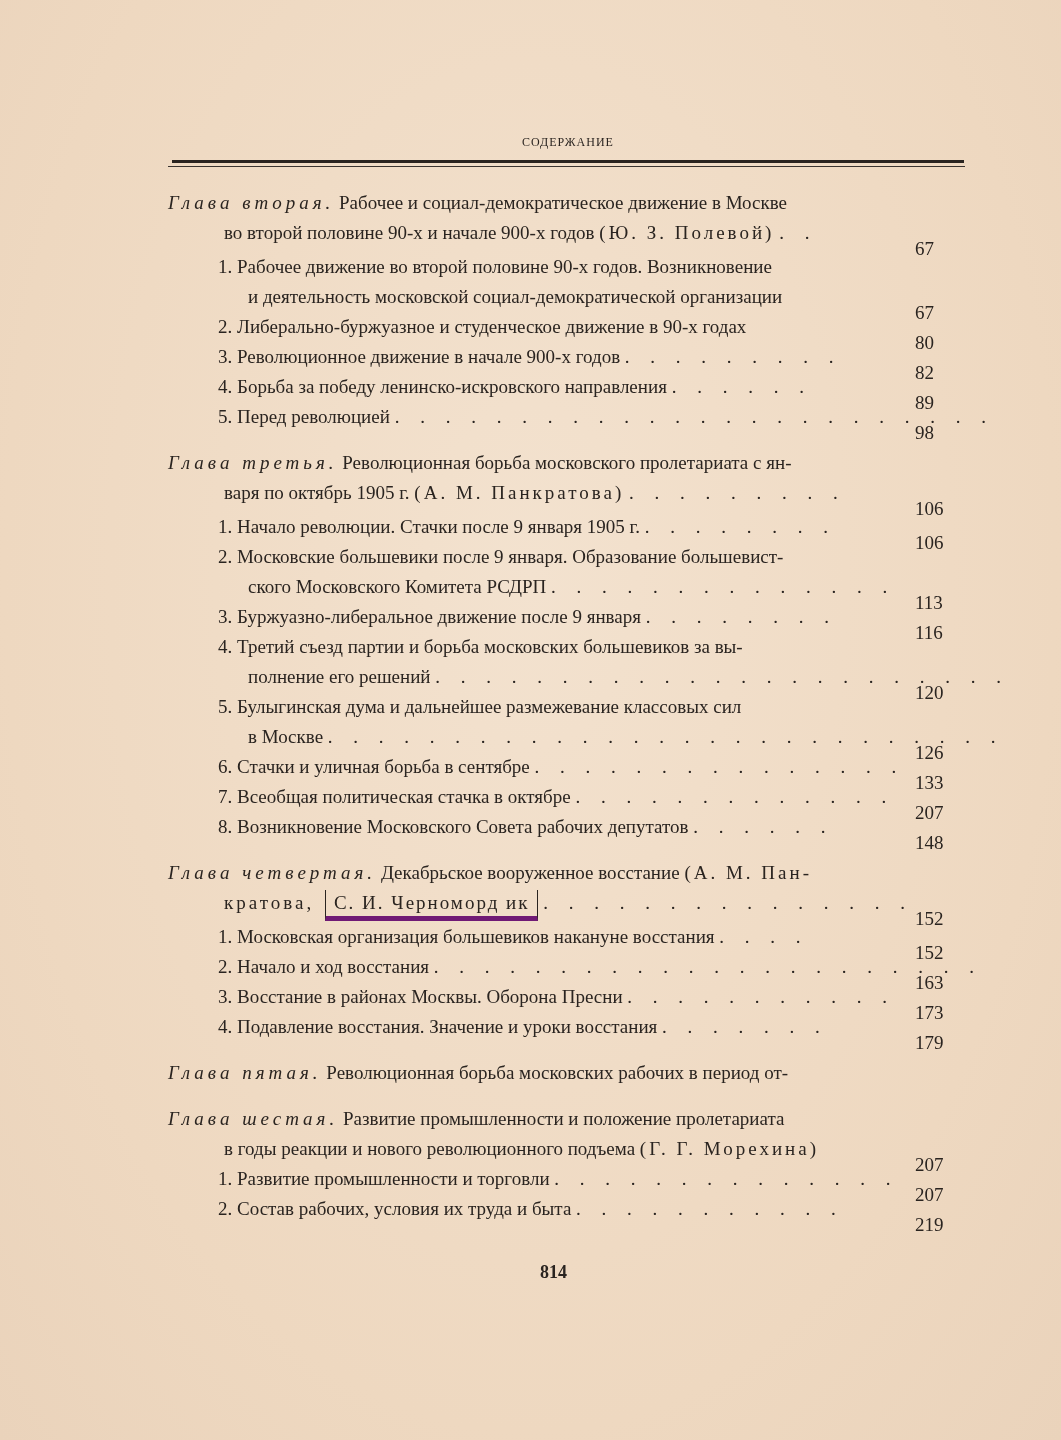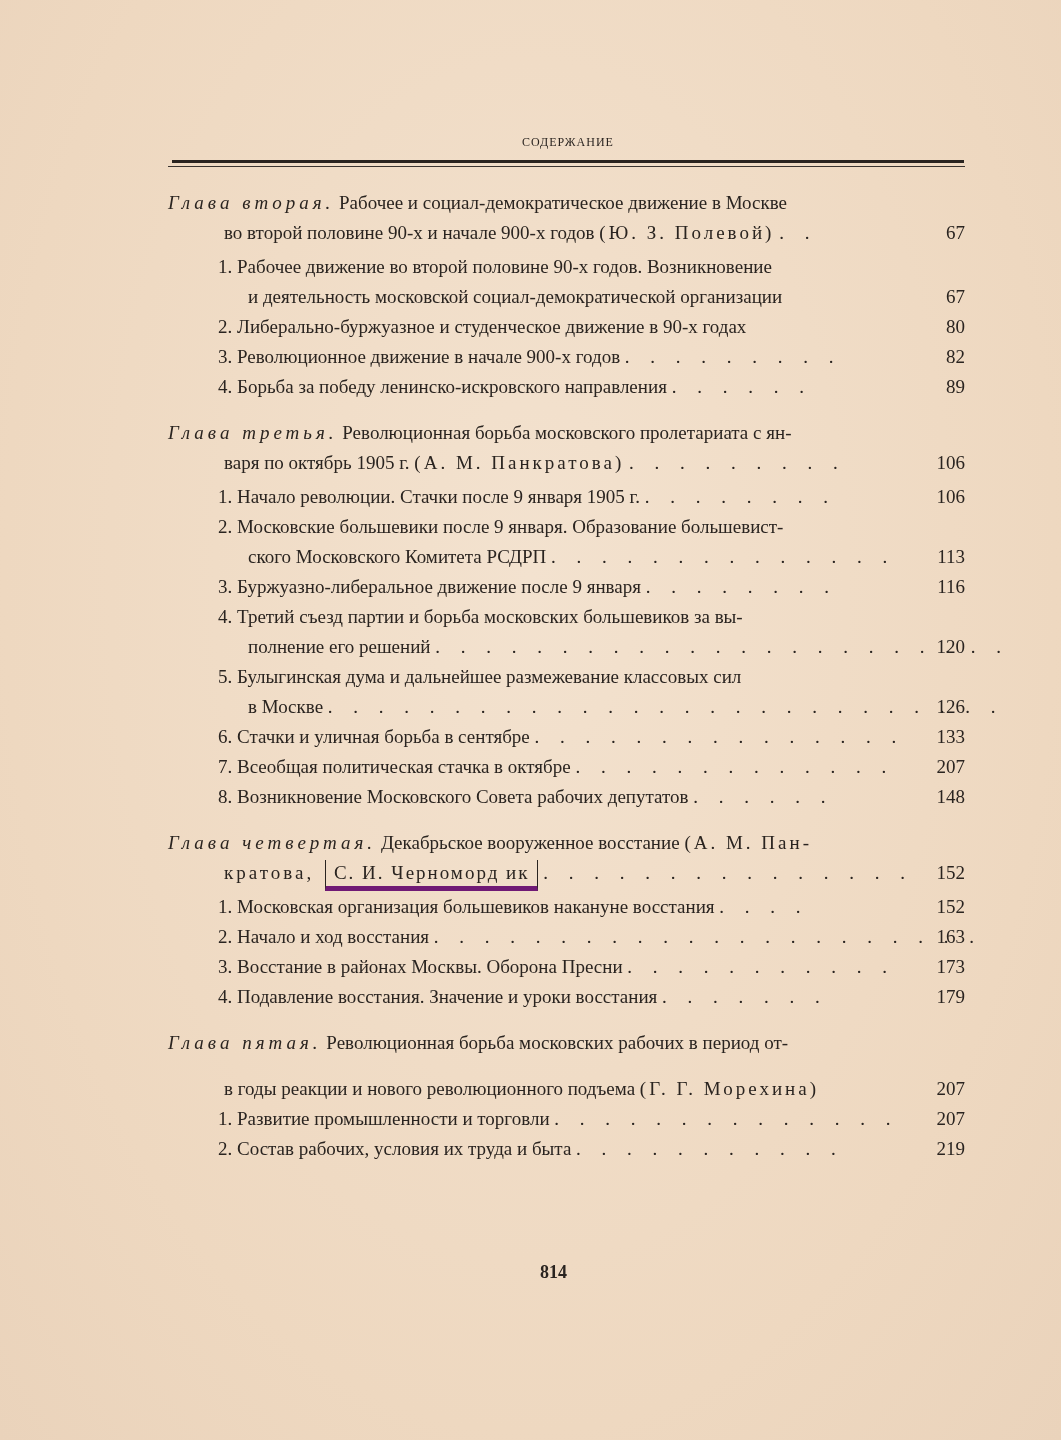--- a/index.html
+++ b/index.html
@@ -28,21 +28,21 @@
   }
   .chapter-line1 { padding-left: 8px; }
   .chapter-cont { padding-left: 64px; }
   .item-line { padding-left: 58px; }
   .item-cont { padding-left: 88px; }
   .it { }
   .sp { letter-spacing: 4px; font-style: italic; }
   .sp-up { letter-spacing: 3px; }
   .leader { letter-spacing: 8px; }
   .page {
-    position: absolute; right: 0; top: 0; width: 50px; text-align: right; font-family: Liberation Serif, serif;
+    position: absolute; right: 0; top: 16px; width: 50px; text-align: left; font-family: Liberation Serif, serif;
   }
   .gap-lg { height: 16px; }
   .gap-sm { height: 4px; }
   .boxed {
     border: 1px solid #2a2420; border-top: none; padding: 0 8px; margin-left: 6px;
     display: inline-block; line-height: 26px; letter-spacing: 2px;
     border-bottom: 5px solid #701a75;
   }
   .folio {
     position: absolute; top: 1262px; left: 0; width: 1107px; text-align: center;
@@ -68,20 +68,21 @@
       <span class="sp-up">(Ю. З. Полевой)</span>
       <span class="leader">. .</span>
       <span class="page">67</span>
     </div>
     <div class="gap-sm"></div>
     <div class="line item-line"><span>1. Рабочее движение во второй половине 90-х годов. Возникновение</span></div>
     <div class="line item-cont"><span>и деятельность московской социал-демократической организации</span><span class="page">67</span></div>
     <div class="line item-line"><span>2. Либерально-буржуазное и студенческое движение в 90-х годах</span> <span class="page">80</span></div>
     <div class="line item-line"><span>3. Революционное движение в начале 900-х годов</span> <span class="leader">. . . . . . . . .</span><span class="page">82</span></div>
     <div class="line item-line"><span>4. Борьба за победу ленинско-искровского направления</span> <span class="leader">. . . . . .</span><span class="page">89</span></div>
+    <div class="line item-line"><span>5. Перед революцией</span> <span class="leader">. . . . . . . . . . . . . . . . . . . . . . . .</span><span class="page">98</span></div>
   </div>
 
   <div class="gap-lg"></div>
 
   <div>
     <div class="line chapter-line1">
       <span class="sp">Глава третья.</span>
       <span class="it">Революционная борьба московского пролетариата с ян-</span>
     </div>
     <div class="line chapter-cont">
@@ -130,20 +131,24 @@
   <div>
     <div class="line chapter-line1">
       <span class="sp">Глава пятая.</span>
       <span class="it">Революционная борьба московских рабочих в период от-</span>
     </div>
   </div>
 
   <div class="gap-lg"></div>
 
   <div>
+    <div class="line chapter-line1">
+      <span class="sp">Глава шестая.</span>
+      <span class="it">Развитие промышленности и положение пролетариата</span>
+    </div>
     <div class="line chapter-cont">
       <span class="it">в годы реакции и нового революционного подъема</span>
       <span class="sp-up">(Г. Г. Морехина)</span>
       <span class="page">207</span>
     </div>
     <div class="line item-line"><span>1. Развитие промышленности и торговли</span> <span class="leader">. . . . . . . . . . . . . .</span><span class="page">207</span></div>
     <div class="line item-line"><span>2. Состав рабочих, условия их труда и быта</span> <span class="leader">. . . . . . . . . . .</span><span class="page">219</span></div>
   </div>
 </div>
 

